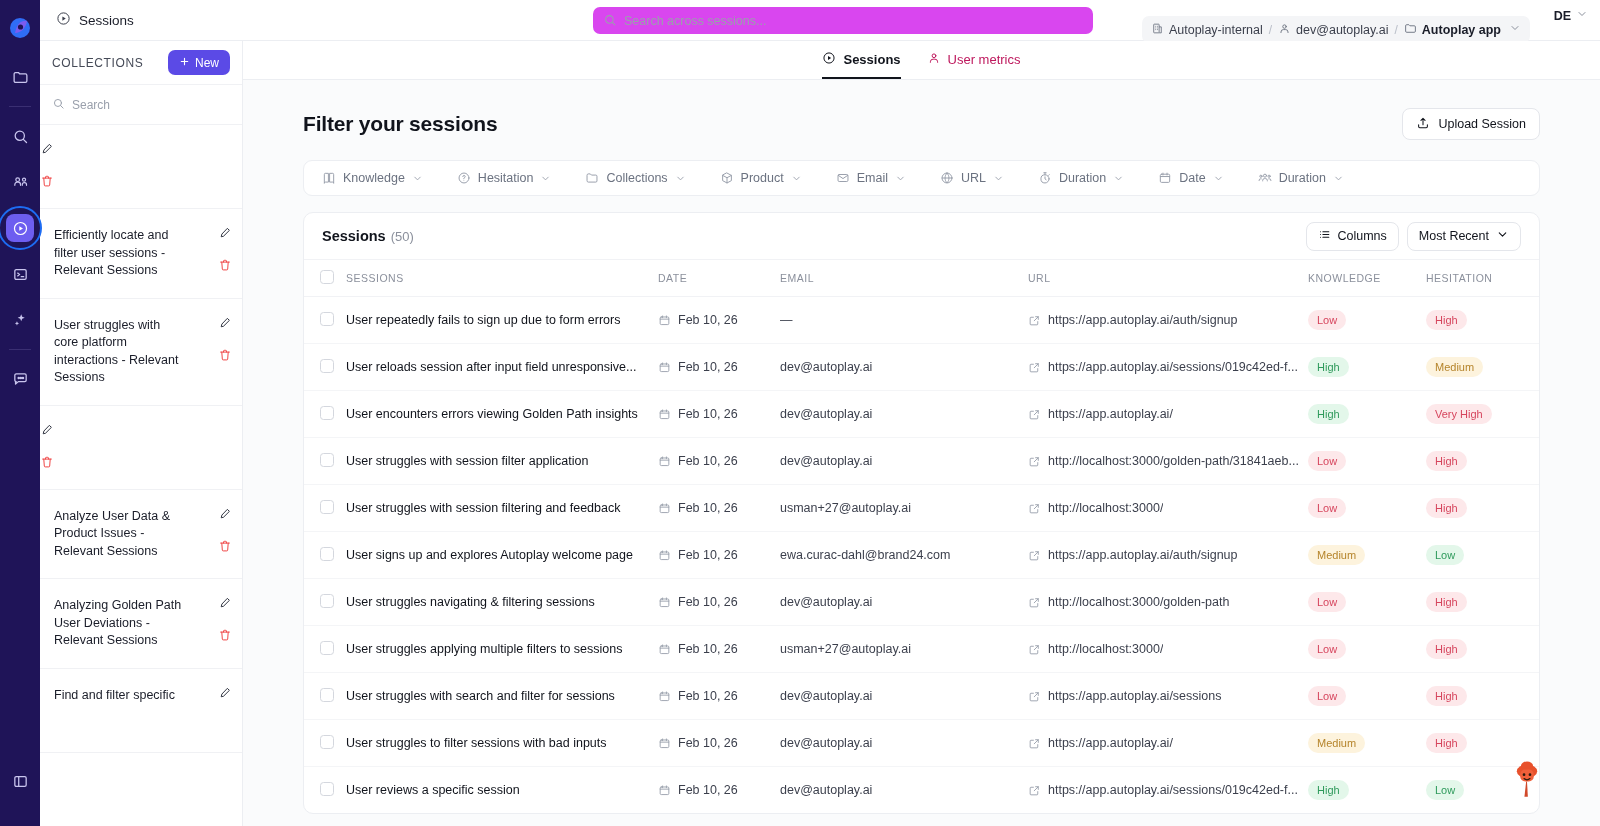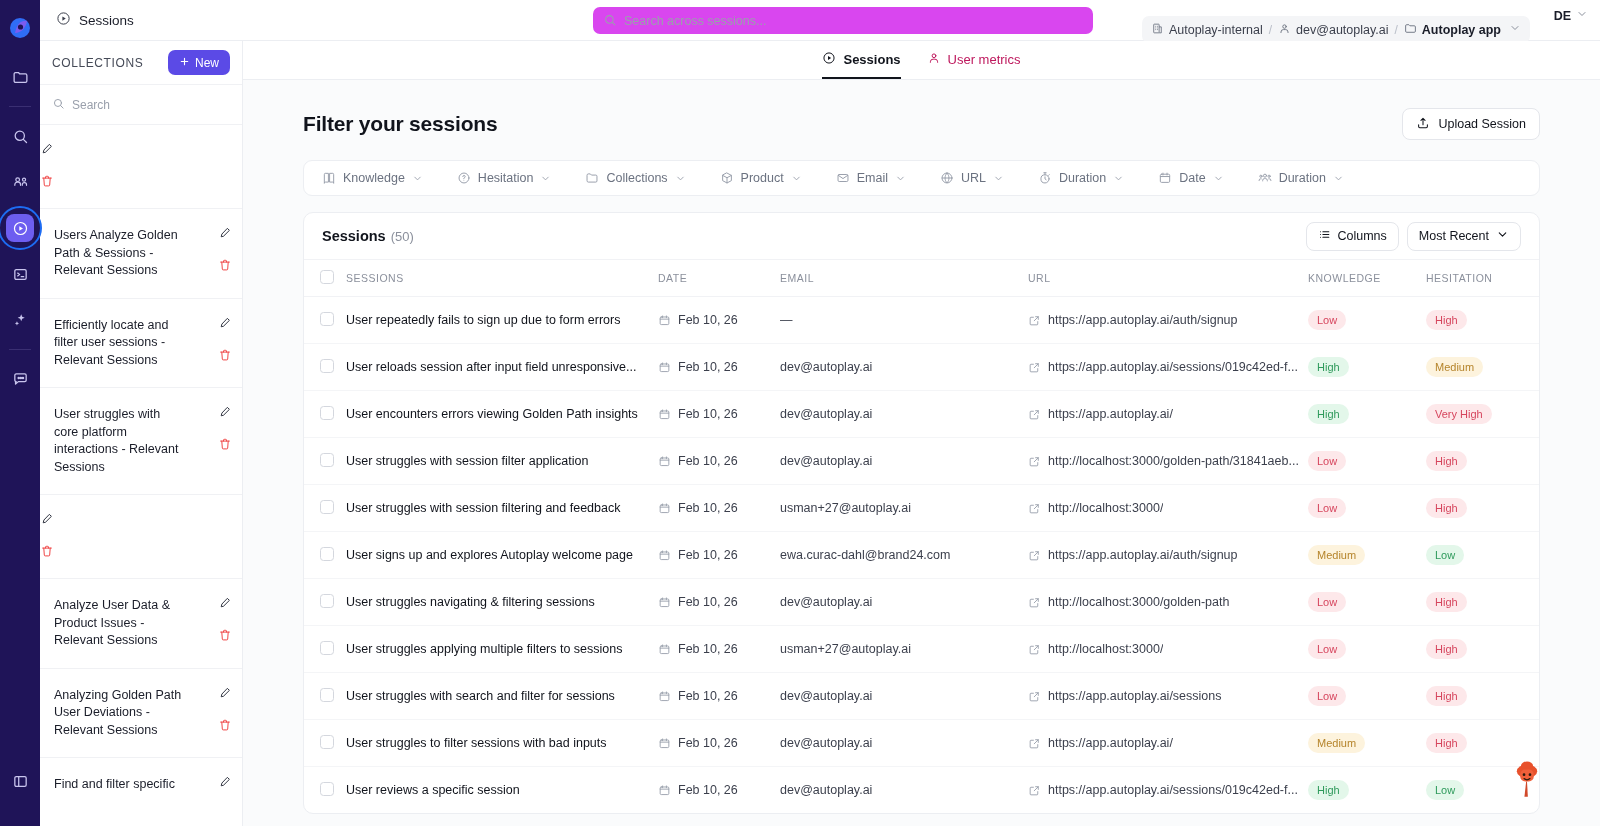--- a/index.html
+++ b/index.html
@@ -410,36 +410,20 @@
                 </span>
                 <span class="icon-btn trash">
                   <svg viewBox="0 0 24 24" fill="none" stroke="currentColor" stroke-width="1.7" stroke-linecap="round" stroke-linejoin="round">
                     <path d="M4.5 7h15M9.5 7V5.2A1.2 1.2 0 0 1 10.7 4h2.6a1.2 1.2 0 0 1 1.2 1.2V7"></path>
                     <path d="M6.5 7l.9 12a1.5 1.5 0 0 0 1.5 1.4h6.2a1.5 1.5 0 0 0 1.5-1.4l.9-12"></path>
                   </svg>
                 </span>
               </div>
             </div>
             <div class="col-item">
-              <div class="col-item-label">Users Analyze Golden Path &amp; Sessions - Relevant Sessions</div>
-              <div class="col-actions">
-                <span class="icon-btn pencil">
-                  <svg viewBox="0 0 24 24" fill="none" stroke="currentColor" stroke-width="1.7" stroke-linecap="round" stroke-linejoin="round">
-                    <path d="M16.5 4.5l3 3-10 10-4 1 1-4z"></path>
-                  </svg>
-                </span>
-                <span class="icon-btn trash">
-                  <svg viewBox="0 0 24 24" fill="none" stroke="currentColor" stroke-width="1.7" stroke-linecap="round" stroke-linejoin="round">
-                    <path d="M4.5 7h15M9.5 7V5.2A1.2 1.2 0 0 1 10.7 4h2.6a1.2 1.2 0 0 1 1.2 1.2V7"></path>
-                    <path d="M6.5 7l.9 12a1.5 1.5 0 0 0 1.5 1.4h6.2a1.5 1.5 0 0 0 1.5-1.4l.9-12"></path>
-                  </svg>
-                </span>
-              </div>
-            </div>
-            <div class="col-item">
               <div class="col-item-label">Efficiently locate and filter user sessions - Relevant Sessions</div>
               <div class="col-actions">
                 <span class="icon-btn pencil">
                   <svg viewBox="0 0 24 24" fill="none" stroke="currentColor" stroke-width="1.7" stroke-linecap="round" stroke-linejoin="round">
                     <path d="M16.5 4.5l3 3-10 10-4 1 1-4z"></path>
                   </svg>
                 </span>
                 <span class="icon-btn trash">
                   <svg viewBox="0 0 24 24" fill="none" stroke="currentColor" stroke-width="1.7" stroke-linecap="round" stroke-linejoin="round">
                     <path d="M4.5 7h15M9.5 7V5.2A1.2 1.2 0 0 1 10.7 4h2.6a1.2 1.2 0 0 1 1.2 1.2V7"></path>

